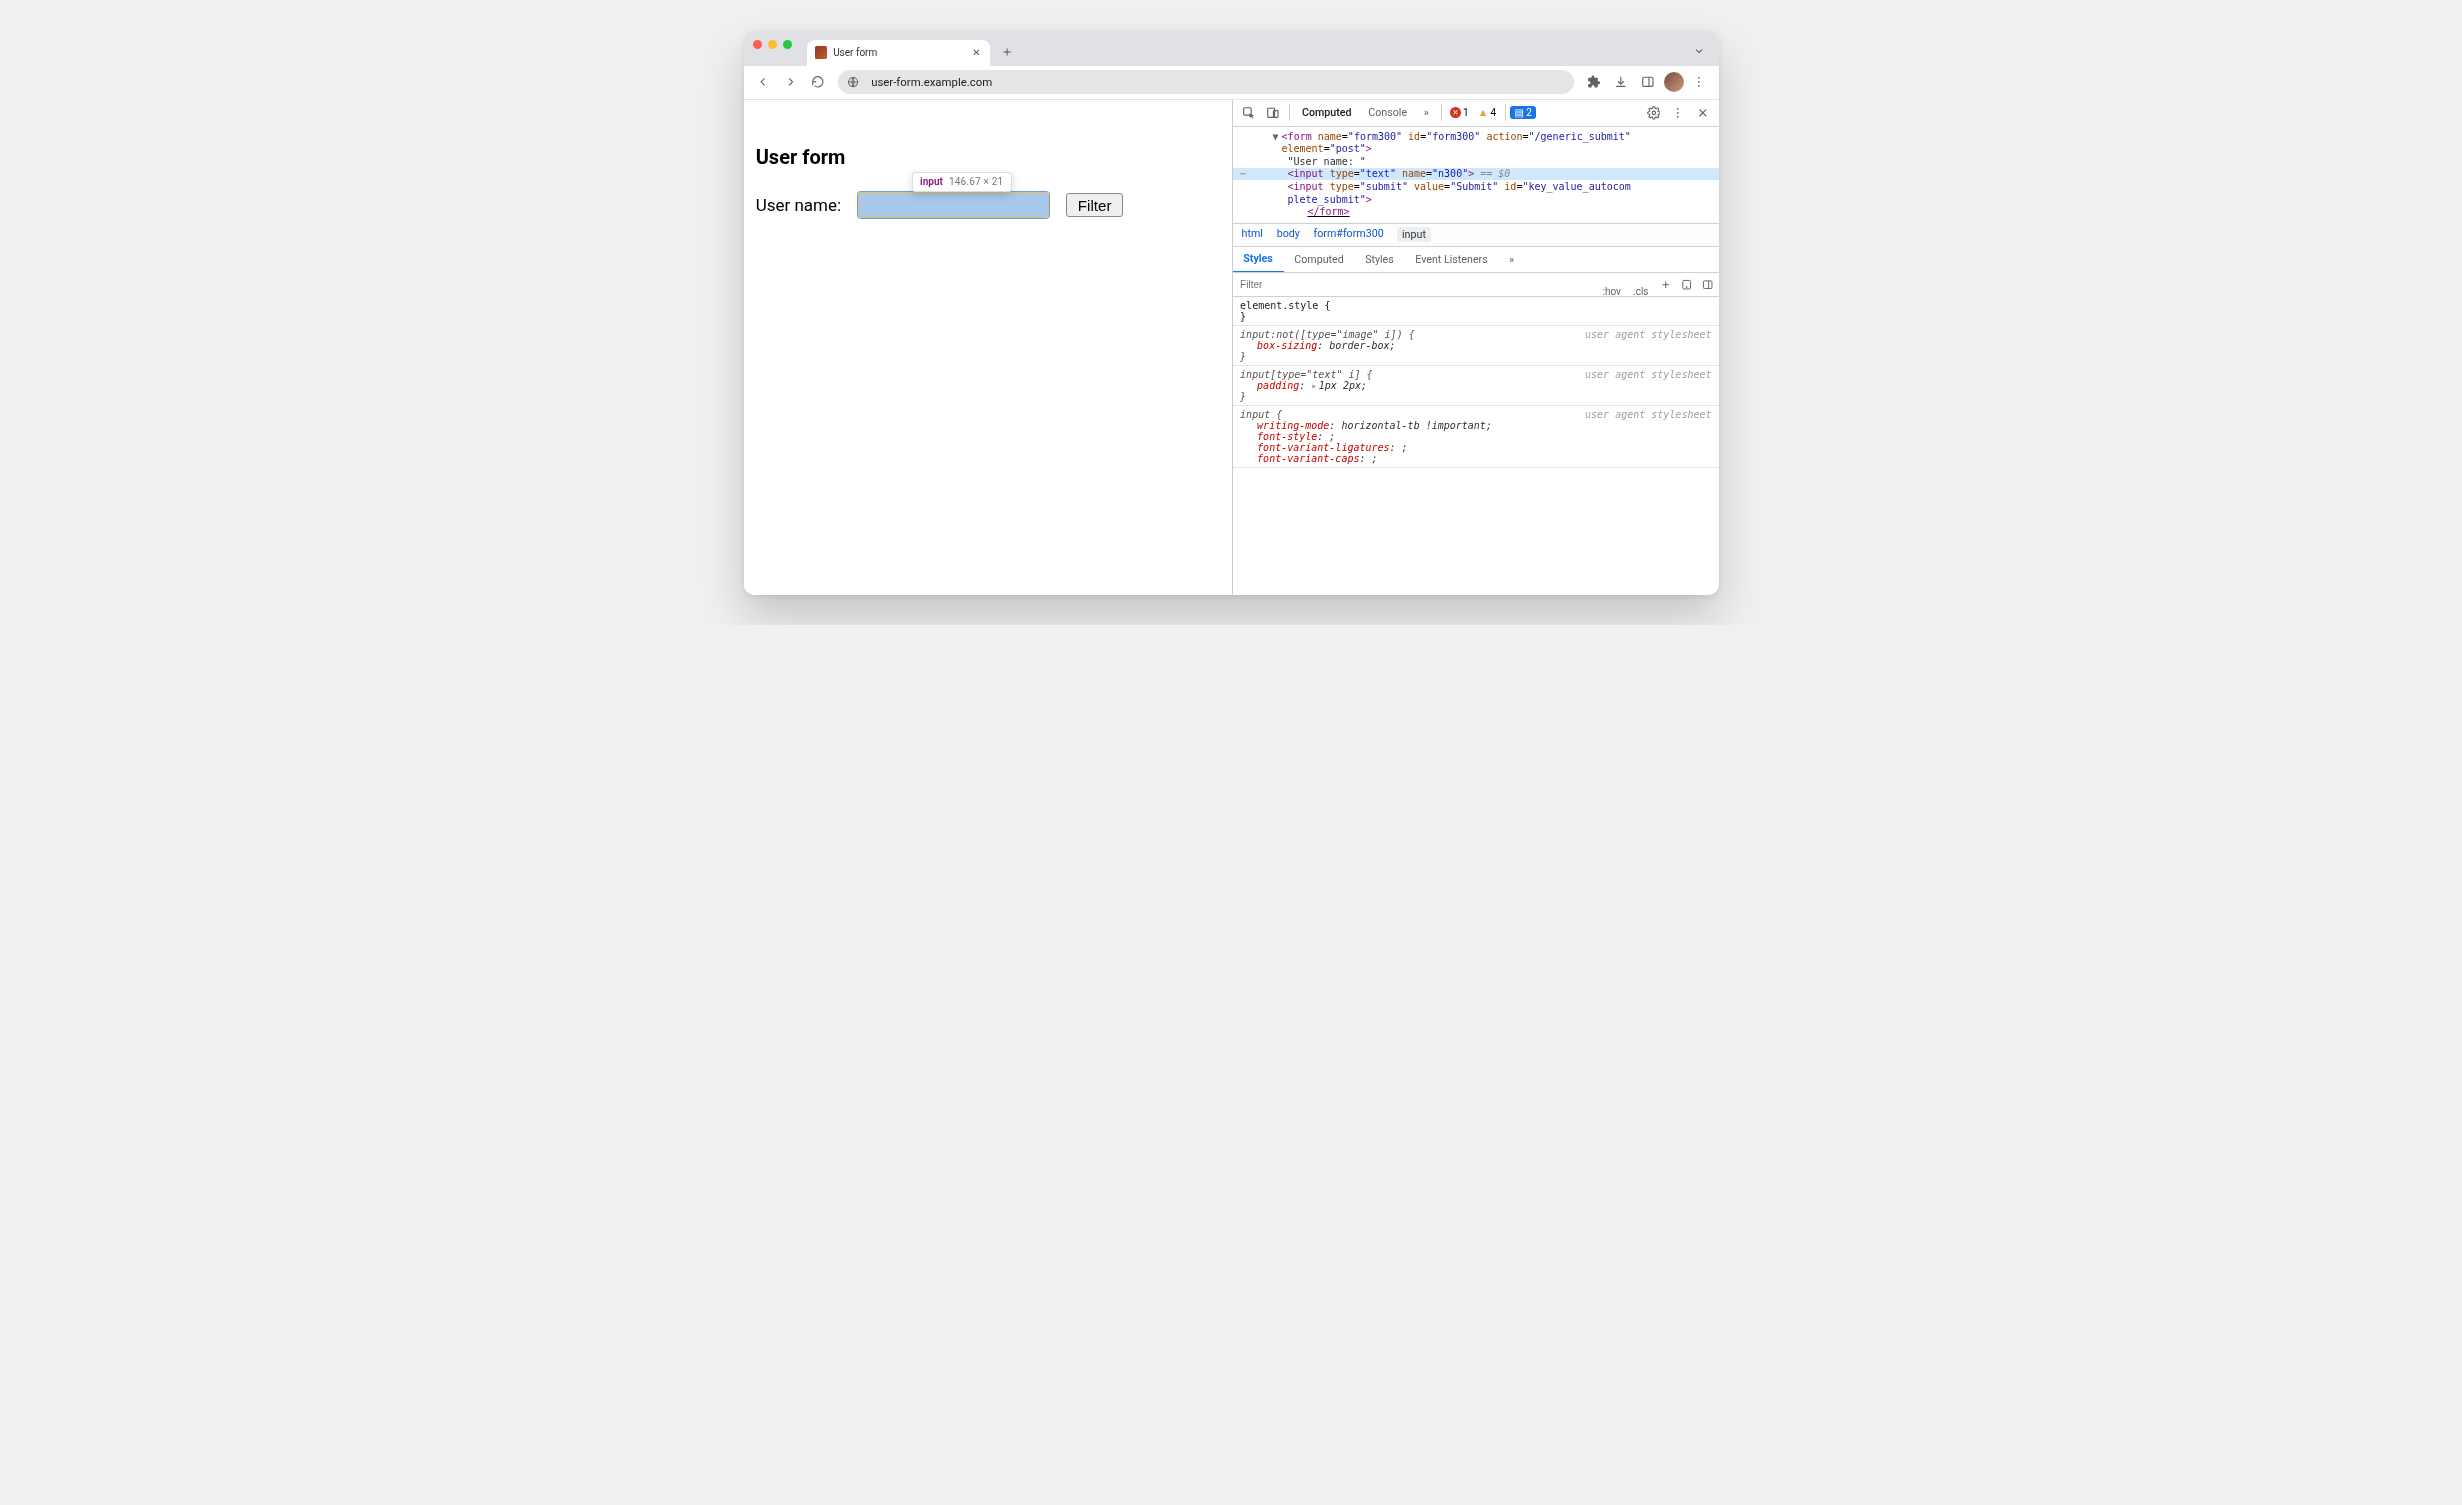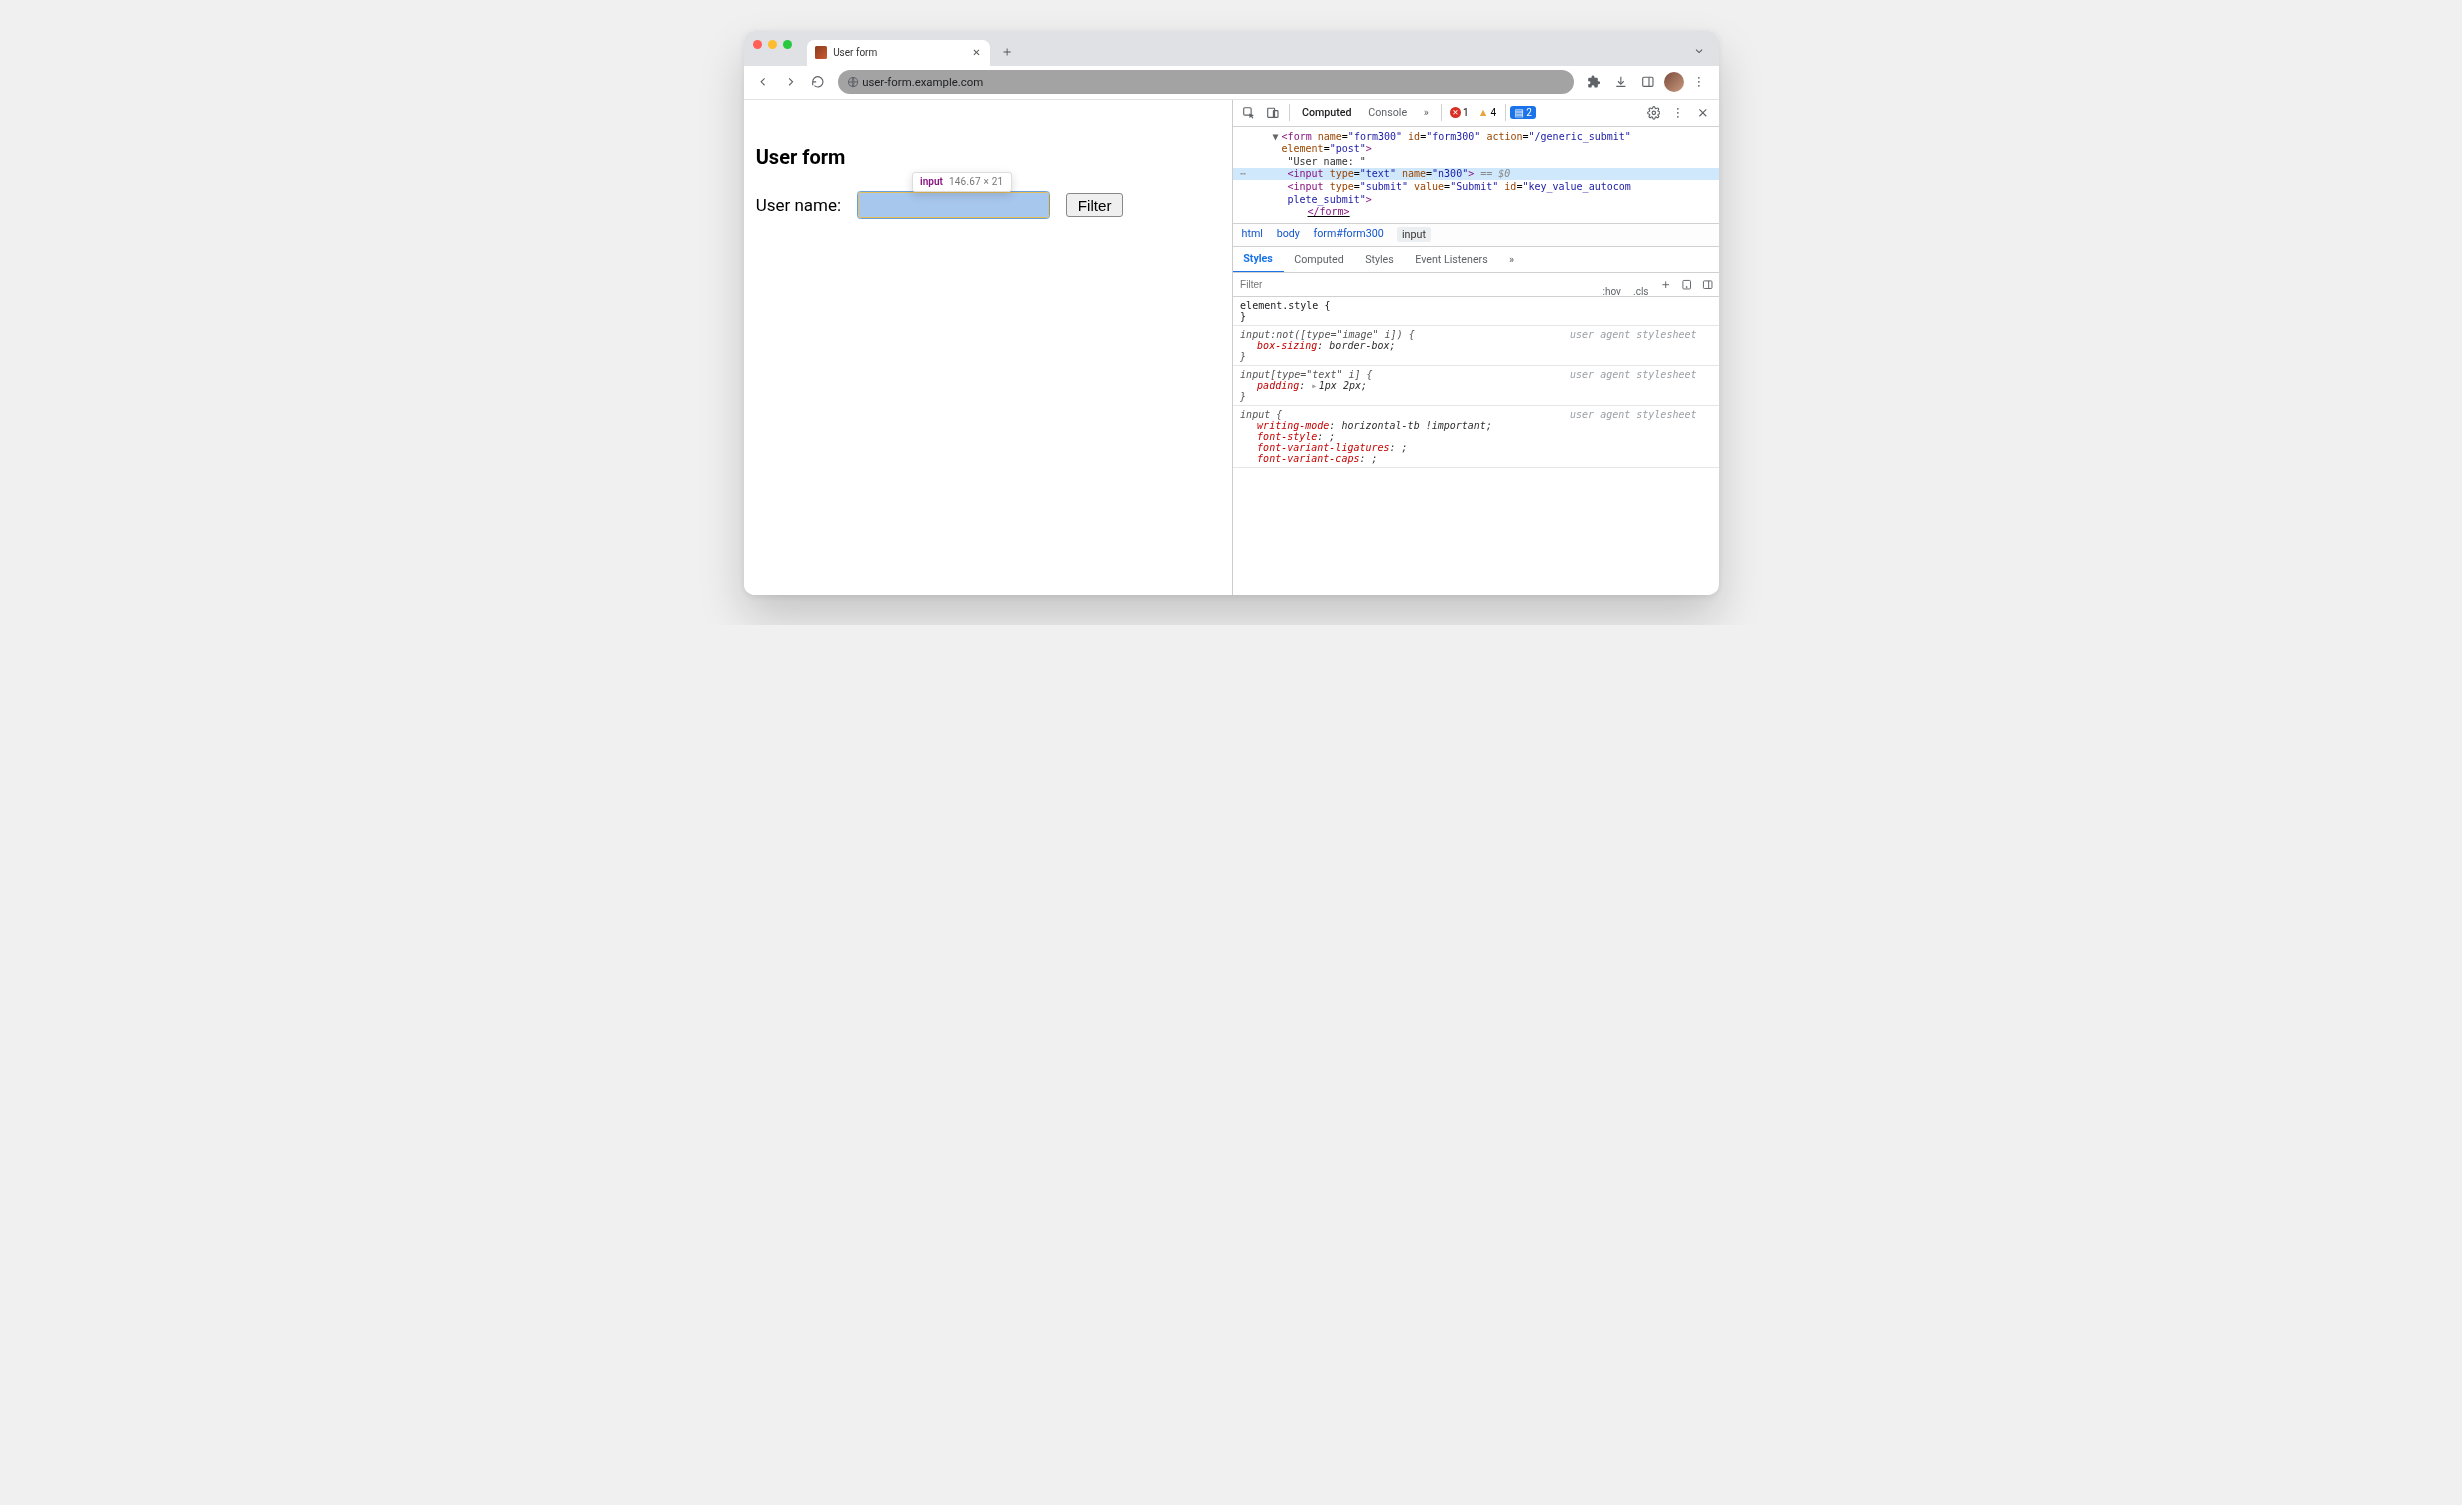--- a/index.html
+++ b/index.html
@@ -88,26 +88,26 @@
   }
   .tbtn {
     width: 24.4px; height: 24.4px;
     display:flex; align-items:center; justify-content:center;
     color:#5f6368; border-radius:50%; cursor:pointer;
   }
   .tbtn svg { width:13.7px; height:13.7px; }
   .omnibox {
     flex:1;
     height: 24.4px;
-    background: #a3a3a3;
+    background: #e5e5e5;
     border-radius: 12.2px;
     display:flex;
     align-items:center;
     padding: 0 9.1px;
-    gap: 3px;
+    gap: 12px;
     color:#5f6368;
     font-size: 11.4px;
     margin: 0 4.6px;
   }
   .omnibox .url { color:#202124; }
   .avatar {
     width:20px; height:20px; border-radius:50%;
     background: linear-gradient(135deg,#7a4a3a,#c99a80);
   }
 
@@ -297,21 +297,21 @@
     overflow:hidden;
     font-family: Menlo, Consolas, monospace;
     font-size: 10px;
   }
   .rule {
     border-bottom:0.8px solid #e6e6e6;
     padding: 3px 7.6px;
     position:relative;
   }
   .rule .origin {
-    position:absolute; right:22px; top:3px;
+    position:absolute; right:7px; top:3px;
     color:#9aa0a6; font-style:italic;
   }
   .rule .sel { color:#555; font-style:italic;}
   .rule .sel.plain { color:#202124; font-style:normal; }
   .rule .prop { color:#c80000; font-style: italic; padding-left:17px;}
   .rule .pv   { color:#303030; font-style: italic;}
   .rule .tri  { color:#9aa0a6; font-style: normal; margin-right:1.5px;}
 
 </style>
 </head>

